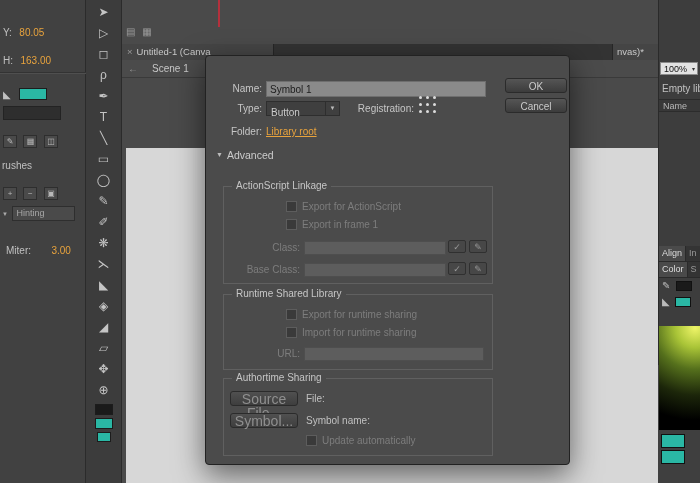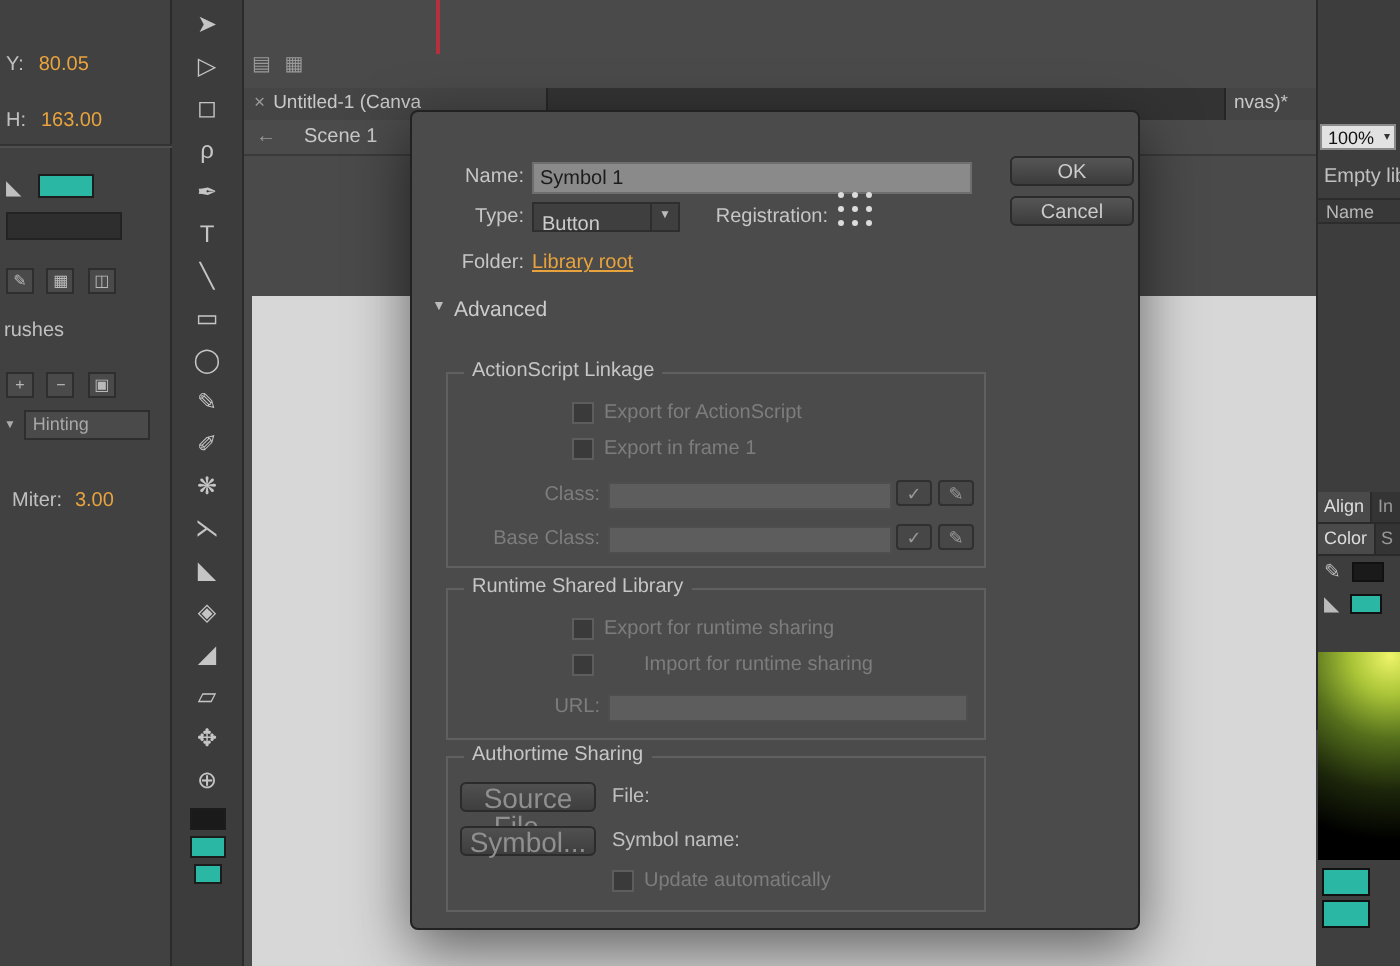--- a/index.html
+++ b/index.html
@@ -132,21 +132,21 @@
       <span class="mini-sq">+</span>
       <span class="mini-sq">−</span>
       <span class="mini-sq">▣</span>
     </div>
     <div class="abs" style="left:2px;top:204px;">
       <span style="font-size:6px;color:#aaa;vertical-align:middle;">▼</span>
       <span class="hint-box">Hinting</span>
     </div>
     <div class="abs" style="left:6px;top:240px;">
       <span class="lbl">Miter:</span>
-      <span class="val-orange" style="margin-left:2px;">3.00</span>
+      <span class="val-orange" style="margin-left:16px;">3.00</span>
     </div>
   </div>
 
   <div class="tools abs">
     <span class="tool">➤</span>
     <span class="tool">▷</span>
     <span class="tool">◻</span>
     <span class="tool">ρ</span>
     <span class="tool">✒</span>
     <span class="tool">T</span>
@@ -247,21 +247,21 @@
       <div class="mini-btn abs" style="left:224px;top:75px;">✓</div>
       <div class="mini-btn abs" style="left:245px;top:75px;">✎</div>
     </div>
 
     <div class="group abs" style="top:238px;height:74px;">
       <span class="group-title">Runtime Shared Library</span>
       <div class="cb-row abs" style="left:62px;top:14px;">
         <span class="cb"></span>
         <span>Export for runtime sharing</span>
       </div>
-      <div class="cb-row abs" style="left:62px;top:32px;gap:20px;">
+      <div class="cb-row abs" style="left:62px;top:32px;">
         <span class="cb"></span>
         <span>Import for runtime sharing</span>
       </div>
       <div class="g-label abs" style="top:53px;">URL:</div>
       <div class="field abs" style="left:80px;top:52px;width:178px;"></div>
     </div>
 
     <div class="group abs" style="top:322px;height:76px;">
       <span class="group-title">Authortime Sharing</span>
       <div class="g-btn abs" style="top:12px;">Source File...</div>

